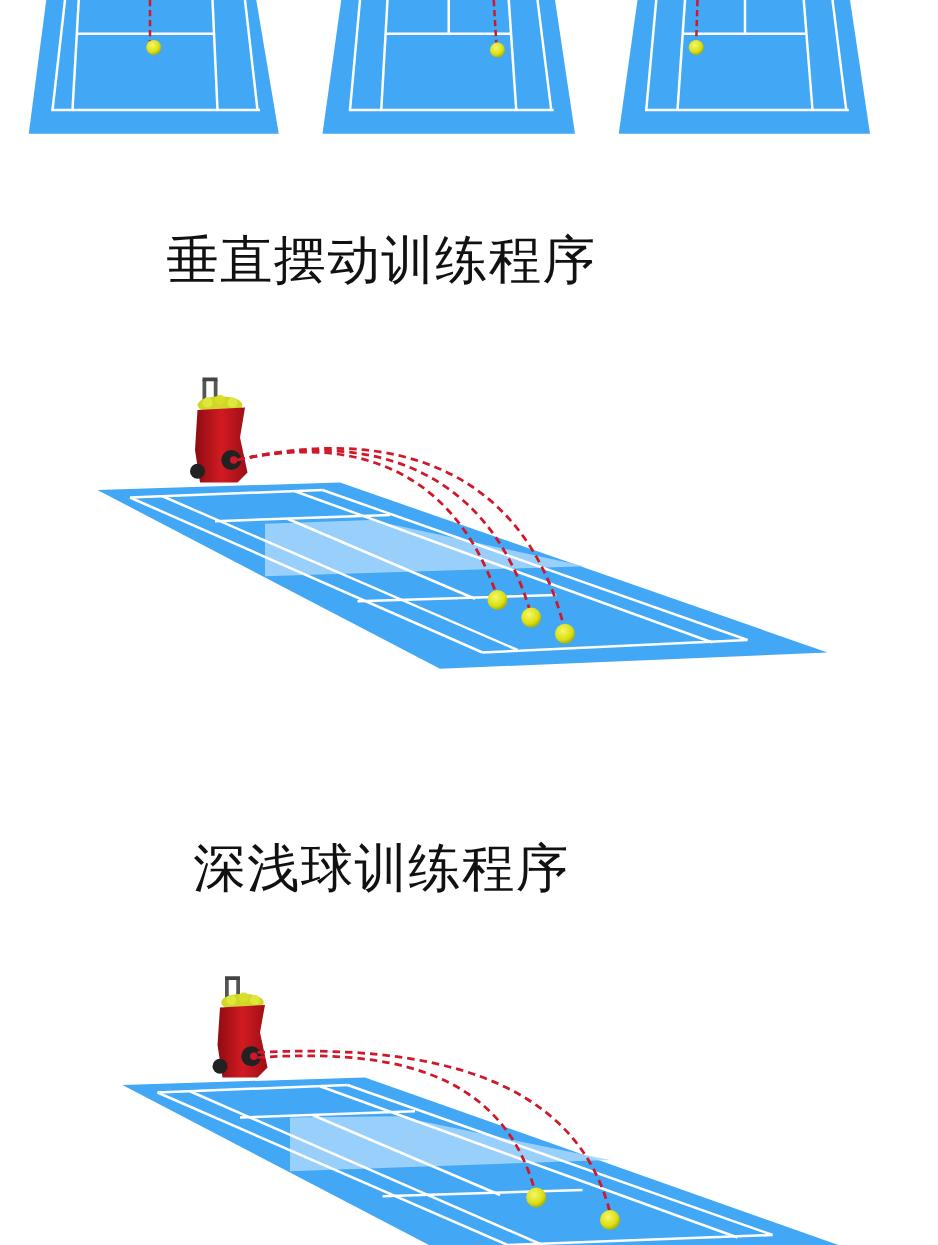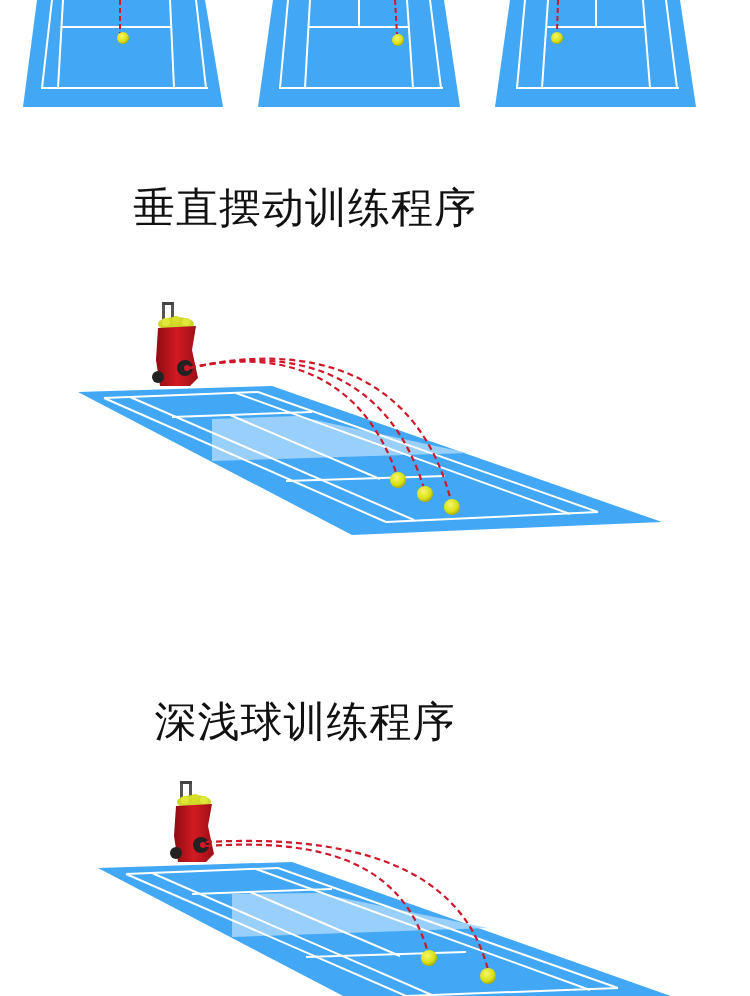--- a/index.html
+++ b/index.html
@@ -121,21 +121,21 @@
   <g fill="none" stroke="#d0182a" stroke-width="2.2" stroke-dasharray="6,4">
     <path d="M190,368 C270,350 360,365 398,478"></path>
     <path d="M190,368 C290,345 390,370 425,492"></path>
     <path d="M190,368 C310,340 420,372 452,505"></path>
   </g>
   <circle cx="398" cy="480" r="8" fill="url(#ballG2)"></circle>
   <circle cx="425" cy="494" r="8" fill="url(#ballG2)"></circle>
   <circle cx="452" cy="507" r="8" fill="url(#ballG2)"></circle>
 </svg>
 
-<div class="title" style="top:694px;">深浅球训练程序</div>
+<div class="title" style="top:667px;">深浅球训练程序</div>
 
 <svg width="750" height="996" viewBox="0 0 750 996" style="top:0">
   <defs>
     <radialGradient id="ballG3" cx="40%" cy="35%" r="65%">
       <stop offset="0%" stop-color="#f6f76a"></stop>
       <stop offset="70%" stop-color="#d9df12"></stop>
       <stop offset="100%" stop-color="#a9ae0a"></stop>
     </radialGradient>
     <linearGradient id="machG2" x1="0" x2="1">
       <stop offset="0%" stop-color="#8e0c12"></stop>

